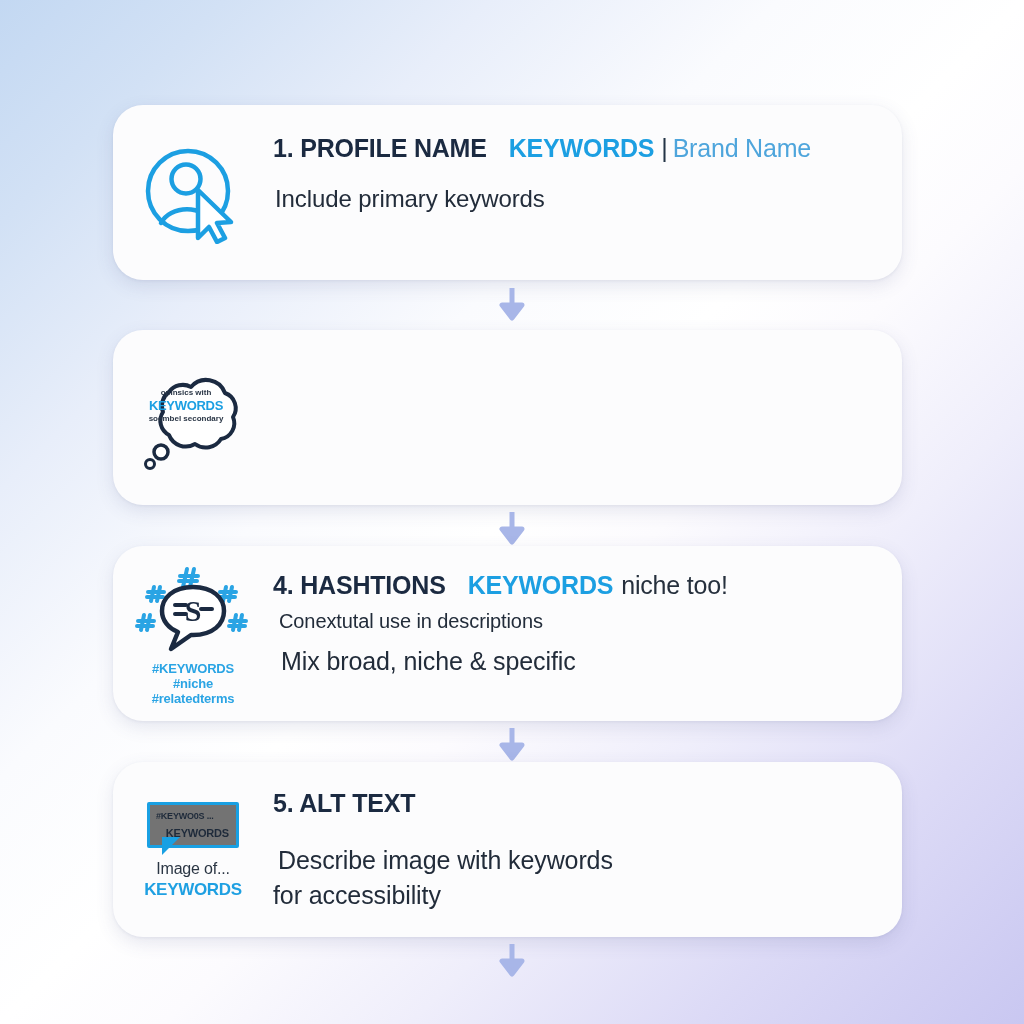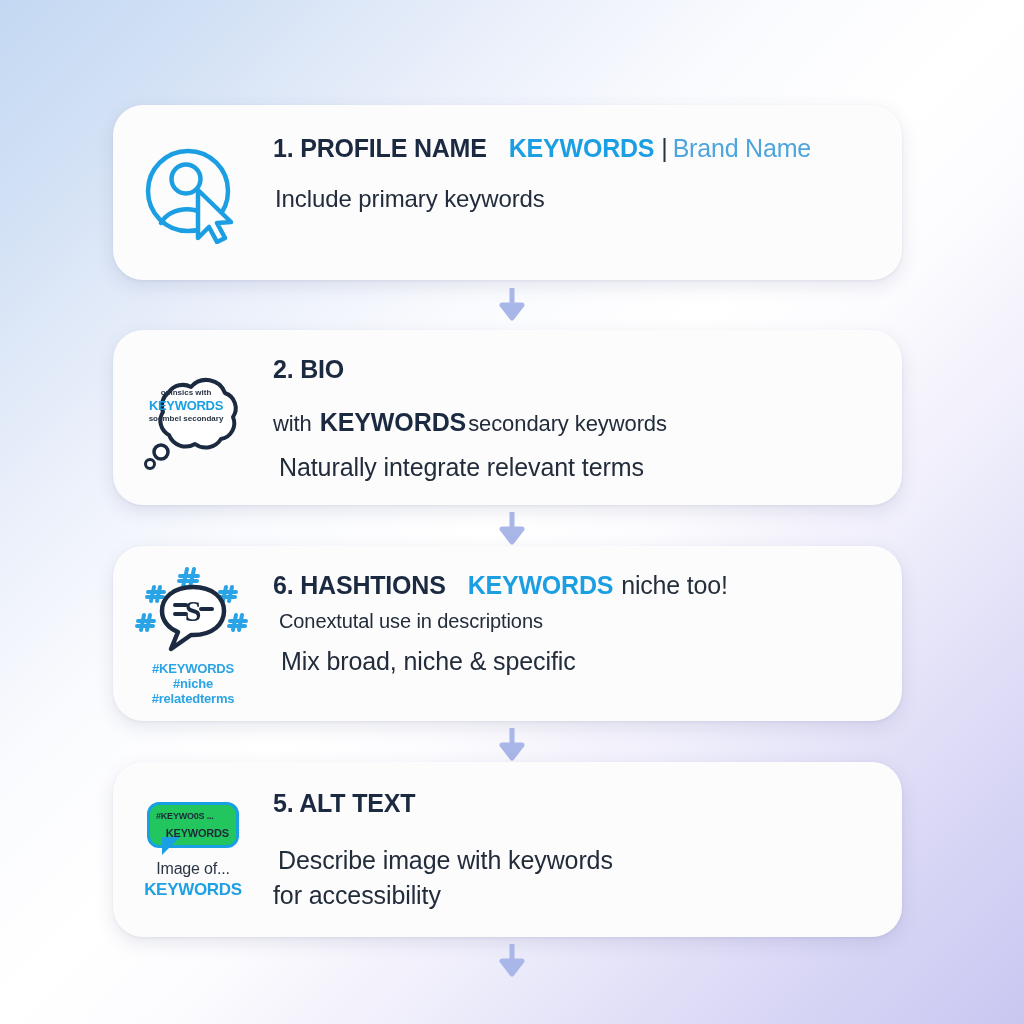--- a/index.html
+++ b/index.html
@@ -159,22 +159,22 @@
     line-height: 1.18;
     letter-spacing: -0.2px;
   }
 
   
   .alt-wrap { display:flex; flex-direction:column; align-items:center; }
   .alt-box {
     position: relative;
     width: 92px; height: 46px;
     border: 3px solid #19a0e3;
-    border-radius: 12px;
-    background: #22c55e;
+    border-radius: 2px;
+    background: #737373;
   }
   .alt-box:after {
     content: "";
     position: absolute;
     left: 12px; bottom: -10px;
     width: 0; height: 0;
     border-left: 9px solid #19a0e3;
     border-top: 9px solid #19a0e3;
     border-right: 9px solid transparent;
     border-bottom: 9px solid transparent;
@@ -238,27 +238,20 @@
                    a16 16 0 0 1 -6 -23 Z" fill="#ffffff" stroke="#1b2a41" stroke-width="4" stroke-linejoin="round"></path>
           <circle cx="28" cy="88" r="7" fill="#ffffff" stroke="#1b2a41" stroke-width="3.5"></circle>
           <circle cx="17" cy="100" r="4.5" fill="#ffffff" stroke="#1b2a41" stroke-width="3"></circle>
         </svg>
         <div class="cloud-text">
           <div class="cloud-l1">opinsics with</div>
           <div class="cloud-l2">KEYWORDS</div>
           <div class="cloud-l3">soembel secondary</div>
         </div>
       </div>
-    </div>
-    <div class="body-col">
-      <div class="heading">2. BIO</div>
-      <div class="subline sub-2a">
-        <span>with</span><span class="kw-dark">KEYWORDS</span><span>secondary keywords</span>
-      </div>
-      <div class="subline sub-2b">Naturally integrate relevant terms</div>
     </div>
   </div>
 
   <div class="arrow arrow-2">
     <svg width="30" height="34" viewBox="0 0 30 34" aria-hidden="true">
       <path d="M15 0 L15 20 M15 30 L5 17 L25 17 Z" fill="#a8b6e8" stroke="#a8b6e8" stroke-width="5" stroke-linejoin="round"></path>
     </svg>
   </div>
 
   <div class="card card-3">
@@ -287,21 +280,21 @@
         </svg>
         <div class="hash-tags">
           <div>#KEYWORDS</div>
           <div>#niche</div>
           <div>#relatedterms</div>
         </div>
       </div>
     </div>
     <div class="body-col">
       <div class="heading">
-        <span>6. HASHTIONS</span><span class="kw-bright">KEYWORDS</span><span class="tail">niche too!</span>
+        <span>4. HASHTIONS</span><span class="kw-bright">KEYWORDS</span><span class="tail">niche too!</span>
       </div>
       <div class="subline sub-3a">Conextutal use in descriptions</div>
       <div class="subline sub-3b">Mix broad, niche &amp; specific</div>
     </div>
   </div>
 
   <div class="arrow arrow-3">
     <svg width="30" height="34" viewBox="0 0 30 34" aria-hidden="true">
       <path d="M15 0 L15 20 M15 30 L5 17 L25 17 Z" fill="#a8b6e8" stroke="#a8b6e8" stroke-width="5" stroke-linejoin="round"></path>
     </svg>

